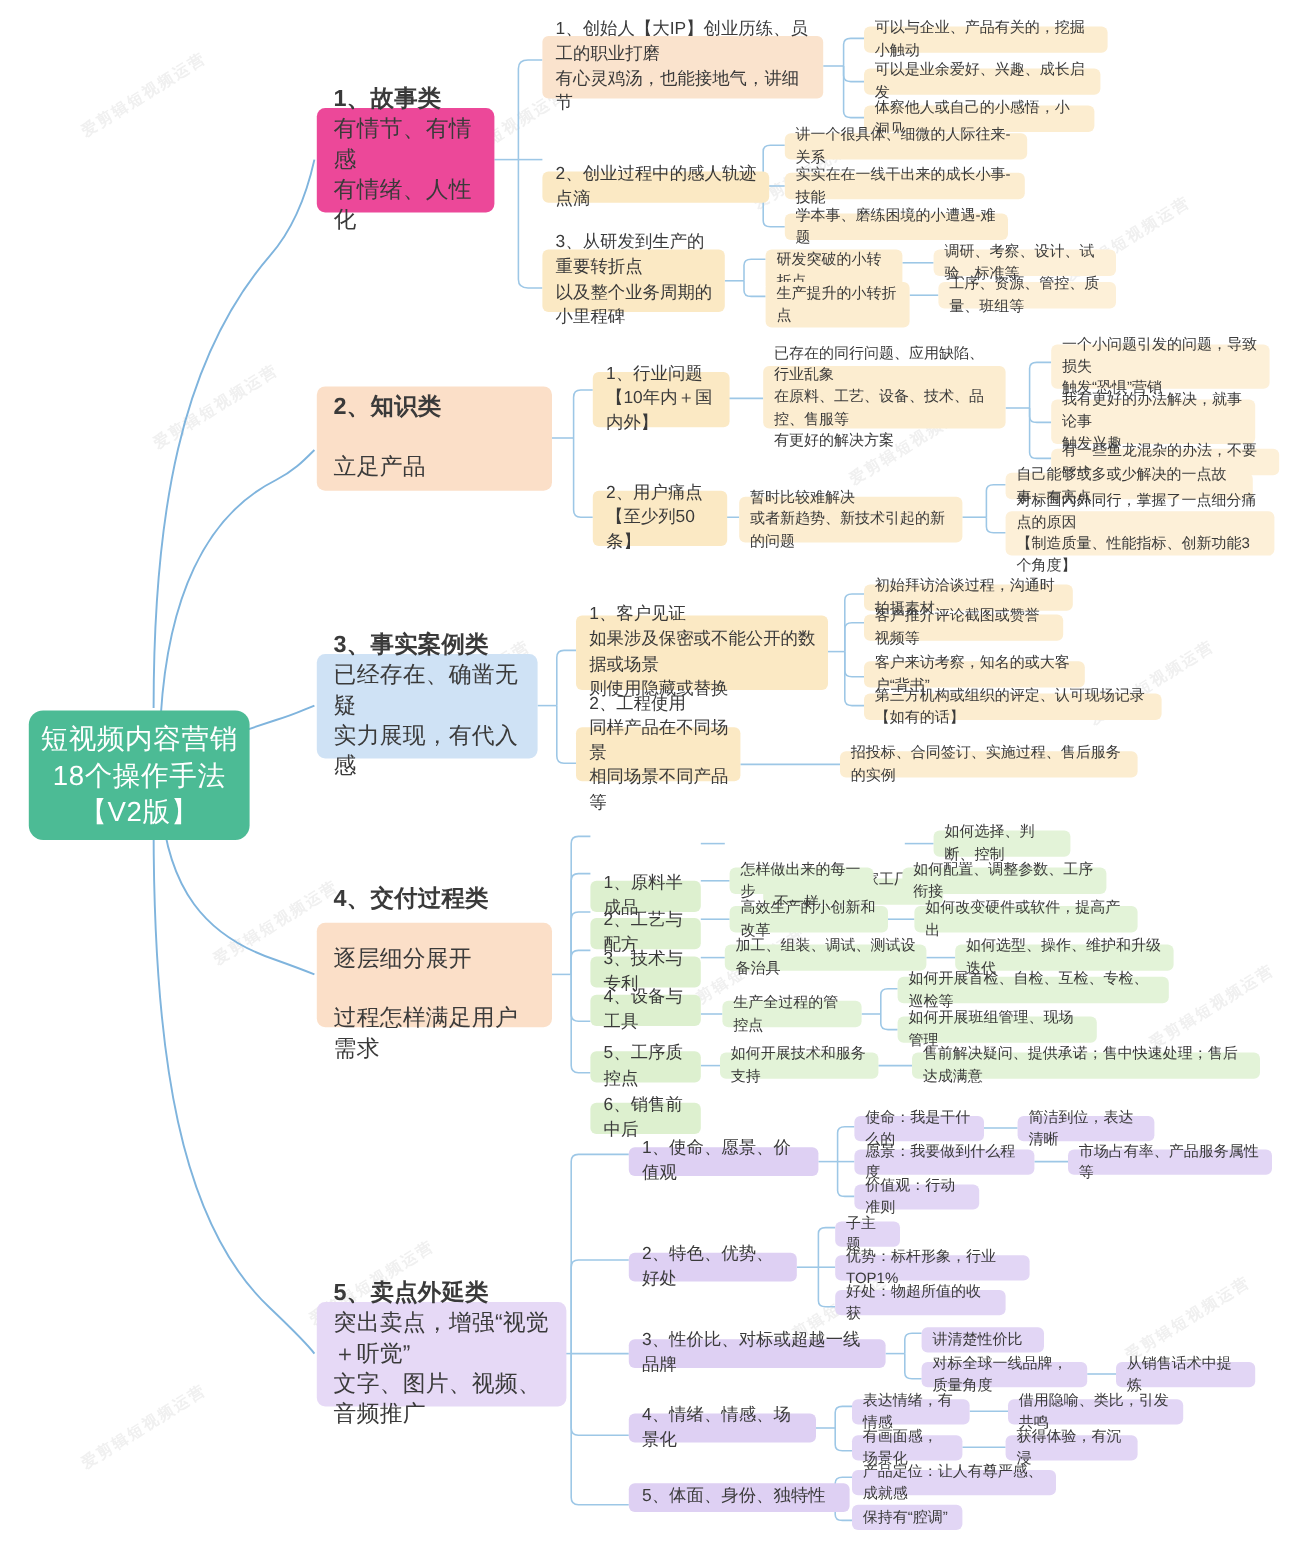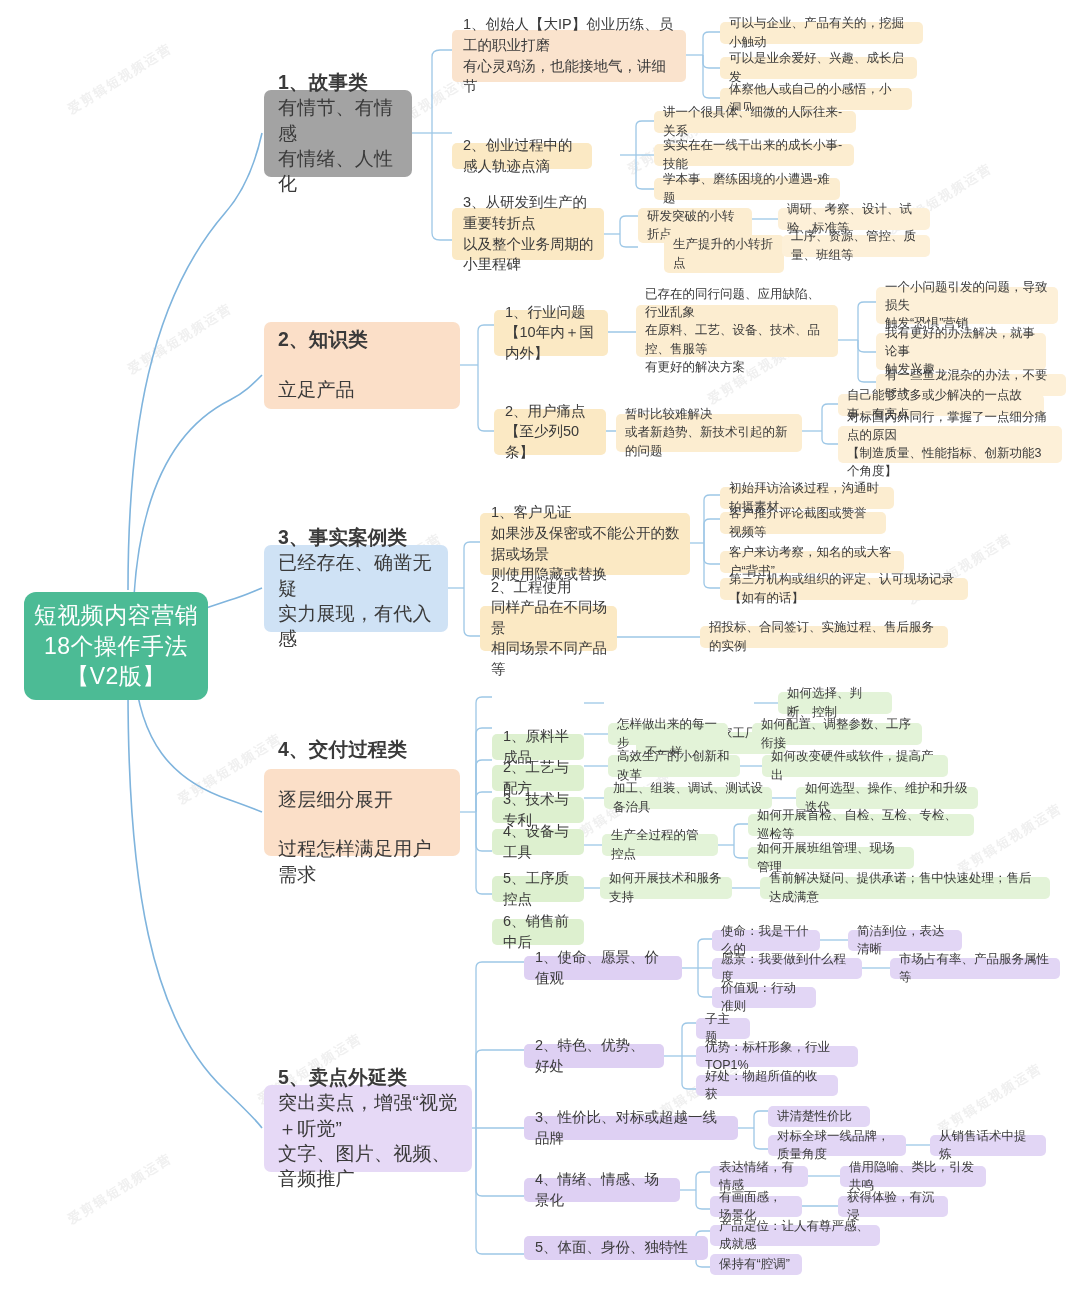--- a/index.html
+++ b/index.html
@@ -68,21 +68,21 @@
     padding:4px 9px 5px 9px;
     border-radius:5px;
   }
   .lvl4{
     font-size:12.5px;
     line-height:1.45;
     padding:4px 9px 5px 9px;
     border-radius:5px;
   }
   
-  .c-green-1{background:#a3a3a3;}
+  .c-green-1{background:#ec4899;}
   .c-green-2{background:#ddf0cf;margin-top:44px;}
   .c-green-3{background:#e3f3d8;}
   .c-orange-1{background:#fbdfc8;gap:24px;}
   .c-orange-2{background:#fae3cd;}
   .c-cream-1{background:#fbe9c4;}
   .c-cream-2{background:#fcedd0;}
   .c-cream-3{background:#fdf0d8;}
   .c-blue-1{background:#cfe2f5;}
   .c-purple-1{background:#e6d9f6;}
   .c-purple-2{background:#ded0f3;}
@@ -247,30 +247,30 @@
     <span class="ln">有情节、有情感</span>
     <span class="ln">有情绪、人性化</span>
   </div>
 
   <div class="node lvl2 c-orange-2" style="left:452px;top:30px;width:234px;height:52px;">1、创始人【大IP】创业历练、员工的职业打磨
 有心灵鸡汤，也能接地气，讲细节</div>
   <div class="node lvl3 c-cream-2" style="left:720px;top:22px;width:203px;height:22px;">可以与企业、产品有关的，挖掘小触动</div>
   <div class="node lvl3 c-cream-2" style="left:720px;top:57px;width:197px;height:22px;">可以是业余爱好、兴趣、成长启发</div>
   <div class="node lvl3 c-cream-2" style="left:720px;top:88px;width:192px;height:22px;">体察他人或自己的小感悟，小洞见</div>
 
-  <div class="node lvl2 c-cream-1" style="left:452px;top:143px;width:140px;height:26px;">2、创业过程中的感人轨迹点滴</div>
+  <div class="node lvl2 c-cream-1" style="left:452px;top:143px;width:189px;height:26px;">2、创业过程中的感人轨迹点滴</div>
   <div class="node lvl3 c-cream-2" style="left:654px;top:111px;width:202px;height:22px;">讲一个很具体、细微的人际往来-关系</div>
   <div class="node lvl3 c-cream-2" style="left:654px;top:144px;width:200px;height:22px;">实实在在一线干出来的成长小事-技能</div>
   <div class="node lvl3 c-cream-2" style="left:654px;top:178px;width:186px;height:22px;">学本事、磨练困境的小遭遇-难题</div>
 
   <div class="node lvl2 c-cream-1" style="left:452px;top:208px;width:152px;height:52px;">3、从研发到生产的重要转折点
 以及整个业务周期的小里程碑</div>
   <div class="node lvl3 c-cream-2" style="left:638px;top:208px;width:114px;height:35px;">研发突破的小转折点</div>
   <div class="node lvl4 c-cream-3" style="left:778px;top:208px;width:152px;height:22px;">调研、考察、设计、试验、标准等</div>
-  <div class="node lvl3 c-cream-2" style="left:638px;top:235px;width:120px;height:38px;margin-left:26px;">生产提升的小转折点</div>
+  <div class="node lvl3 c-cream-2" style="left:638px;top:235px;width:120px;height:38px;">生产提升的小转折点</div>
   <div class="node lvl4 c-cream-3" style="left:782px;top:235px;width:148px;height:22px;">工序、资源、管控、质量、班组等</div>
 
   <div class="node lvl1 c-orange-1" style="left:264px;top:322px;width:196px;height:87px;">
     <span class="ln hd">2、知识类</span>
     <span class="ln">立足产品</span>
   </div>
 
   <div class="node lvl2 c-cream-1" style="left:494px;top:310px;width:114px;height:46px;">1、行业问题
 【10年内＋国内外】</div>
   <div class="node lvl3 c-cream-2" style="left:636px;top:305px;width:202px;height:52px;">已存在的同行问题、应用缺陷、行业乱象

